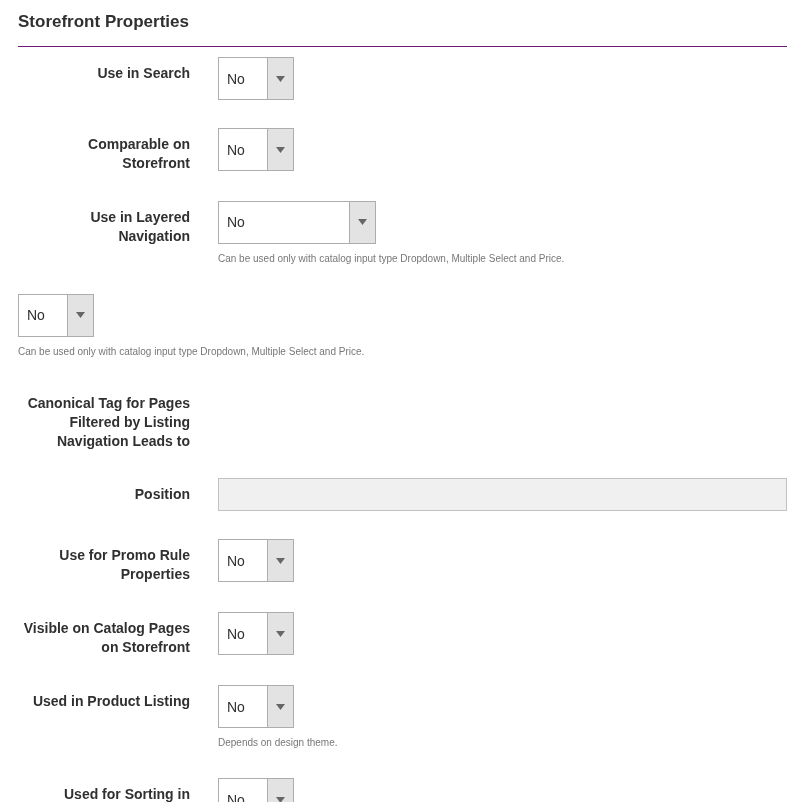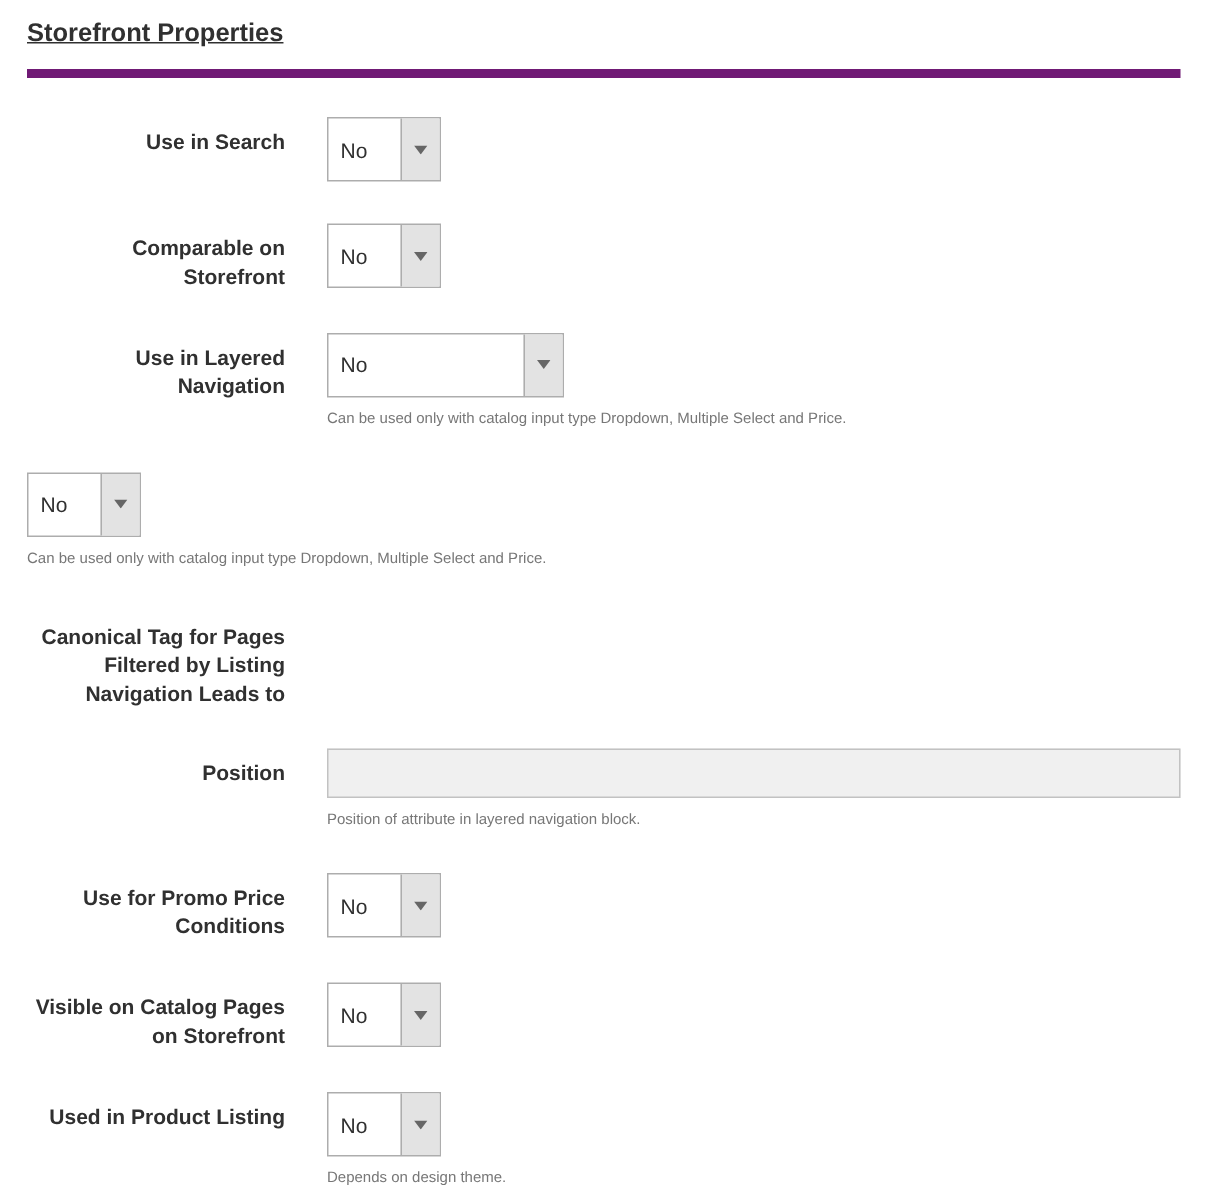--- a/index.html
+++ b/index.html
@@ -9,23 +9,22 @@
     color: #333;
     margin: 0;
     padding: 0 18px;
     width: 805px;
   }
   .section-title {
     font-size: 17px;
     font-weight: 600;
     color: #303030;
     padding: 12px 0 14px 0;
-    border-bottom: 6px solid #701a75;
-    margin-bottom: 26px;
-    text-decoration: underline;
+    border-bottom: 1px solid #701a75;
+    margin-bottom: 10px;
   }
   .field-row {
     display: flex;
     align-items: flex-start;
     margin-bottom: 28px;
   }
   .field-label {
     width: 200px;
     flex: 0 0 200px;
     text-align: right;
@@ -145,26 +144,25 @@
 </div>
 
 <div class="field-row">
   <div class="field-label">Canonical Tag for Pages Filtered by Listing Navigation Leads to</div>
 </div>
 
 <div class="field-row">
   <div class="field-label">Position</div>
   <div class="field-control">
     <input type="text" class="text-input" disabled="" value="" style="">
-    <div class="help-text">Position of attribute in layered navigation block.</div>
-  </div>
-</div>
-
-<div class="field-row">
-  <div class="field-label">Use for Promo Price Conditions</div>
+  </div>
+</div>
+
+<div class="field-row">
+  <div class="field-label">Use for Promo Rule Properties</div>
   <div class="field-control">
     <div class="select small">
       <div class="select-value">No</div>
       <div class="select-btn">
         <svg width="9" height="6" viewBox="0 0 9 6">
             <path d="M0 0 L9 0 L4.5 6 Z" fill="#666"></path>
           </svg>
       </div>
     </div>
   </div>

